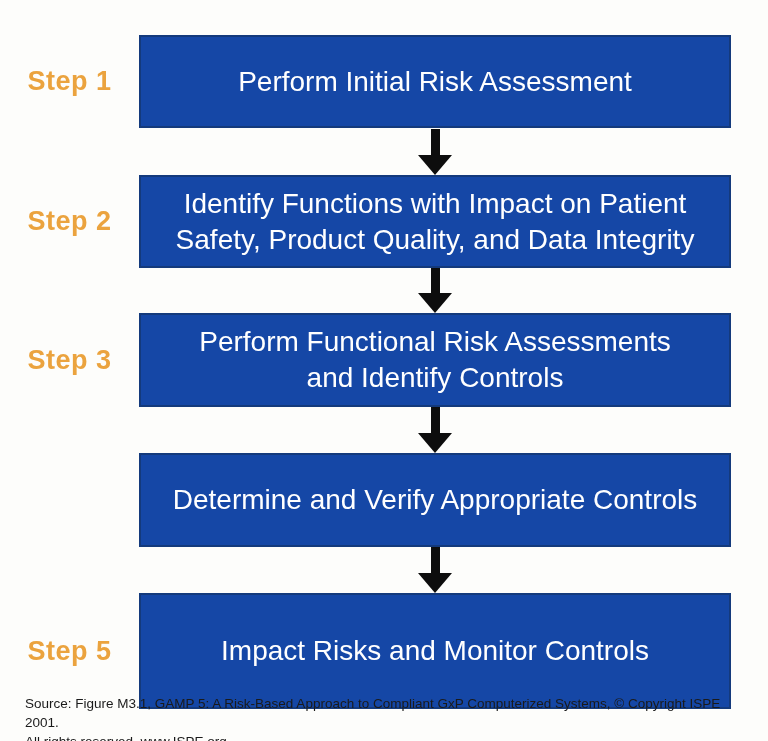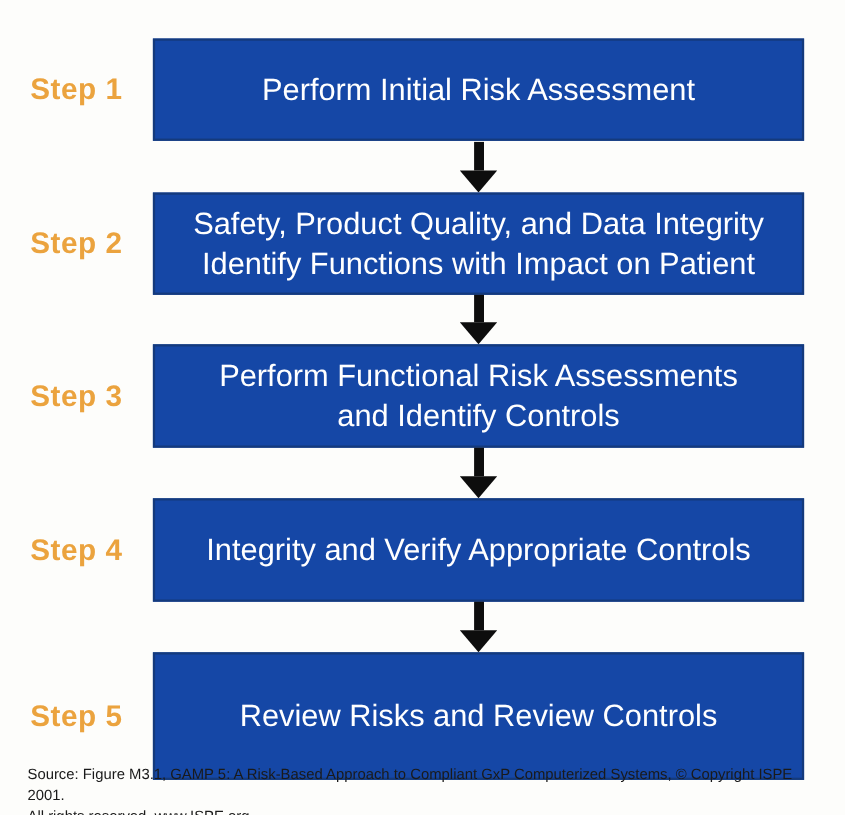--- a/index.html
+++ b/index.html
@@ -96,22 +96,22 @@
   </div>
 
   <div class="arrow" style="top:129px;">
     <div class="arrow-stem" style="height:26px;"></div>
     <div class="arrow-head"></div>
   </div>
 
   <div class="row" style="top:175px;height:93px;">
     <div class="step-label">Step 2</div>
     <div class="flow-box">
+      <div class="box-line">Identify Functions with Impact on Patient</div>
       <div class="box-line">Safety, Product Quality, and Data Integrity</div>
-      <div class="box-line">Identify Functions with Impact on Patient</div>
     </div>
   </div>
 
   <div class="arrow" style="top:268px;">
     <div class="arrow-stem" style="height:25px;"></div>
     <div class="arrow-head"></div>
   </div>
 
   <div class="row" style="top:313px;height:94px;">
     <div class="step-label">Step 3</div>
@@ -120,36 +120,35 @@
       <div class="box-line">and Identify Controls</div>
     </div>
   </div>
 
   <div class="arrow" style="top:407px;">
     <div class="arrow-stem" style="height:26px;"></div>
     <div class="arrow-head"></div>
   </div>
 
   <div class="row" style="top:453px;height:94px;">
-    <div class="step-label">Step 4</div>
     <div class="flow-box">
-      <div class="box-line">Integrity and Verify Appropriate Controls</div>
+      <div class="box-line">Determine and Verify Appropriate Controls</div>
 
     </div>
   </div>
 
   <div class="arrow" style="top:547px;">
     <div class="arrow-stem" style="height:26px;"></div>
     <div class="arrow-head"></div>
   </div>
 
   <div class="row" style="top:593px;height:116px;">
     <div class="step-label">Step 5</div>
     <div class="flow-box">
-      <div class="box-line">Review Risks and Review Controls</div>
+      <div class="box-line">Impact Risks and Monitor Controls</div>
 
     </div>
   </div>
 
   <div class="footer">
     <div>Source: Figure M3.1, GAMP 5: A Risk-Based Approach to Compliant GxP Computerized Systems, © Copyright ISPE 2001.</div>
     <div>All rights reserved. www.ISPE.org.</div>
   </div>
 
 </div>

